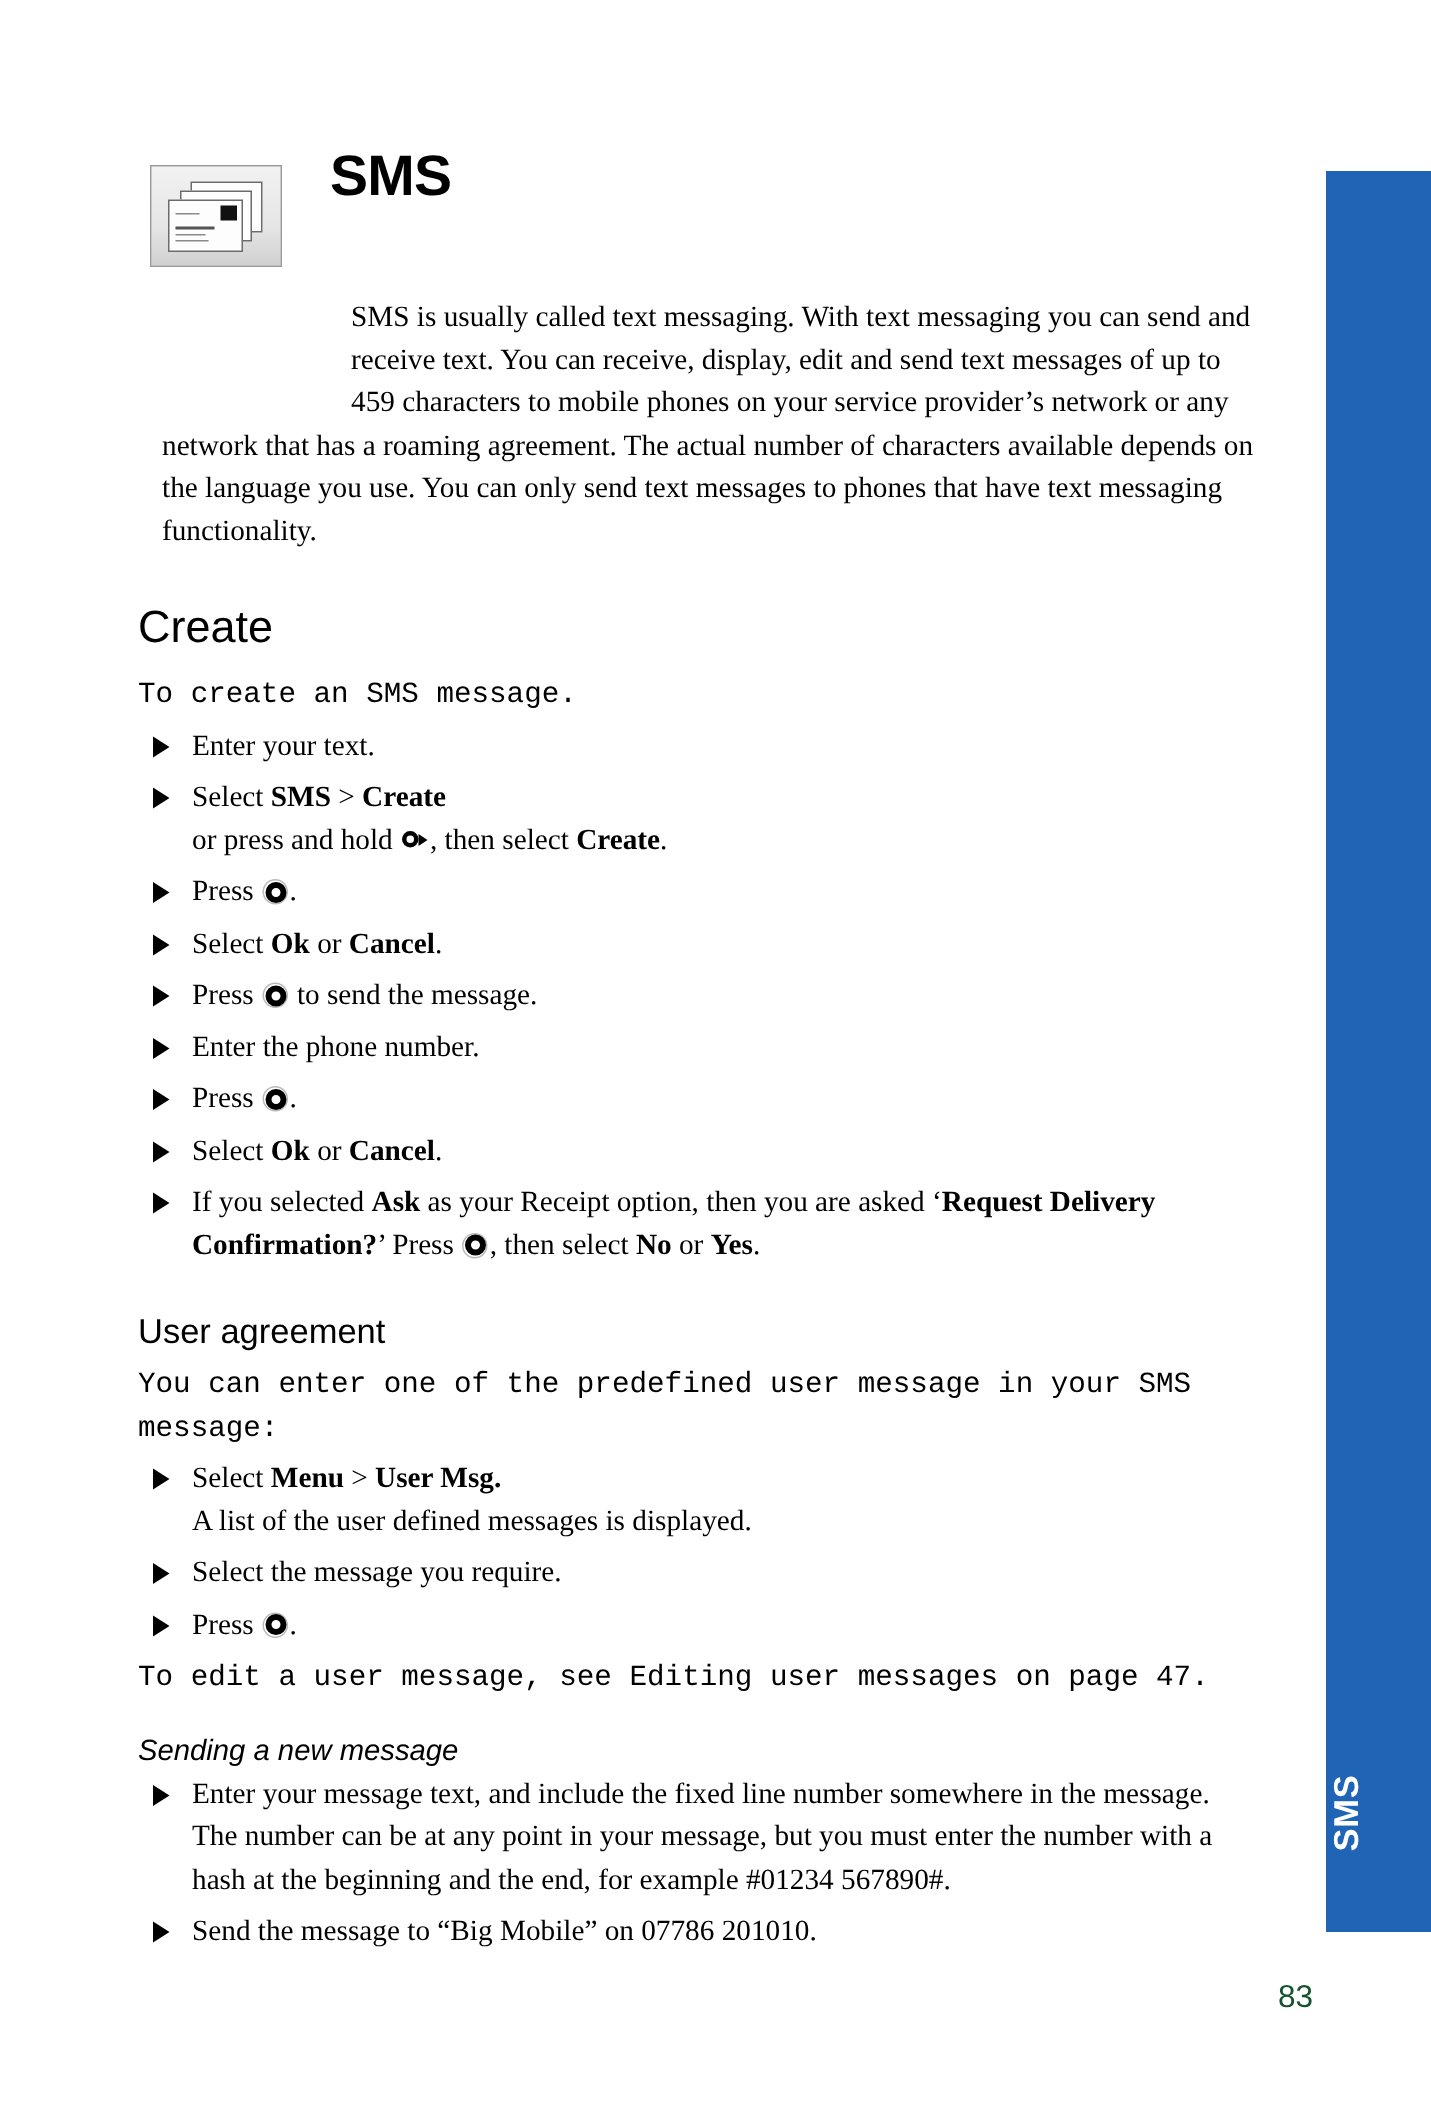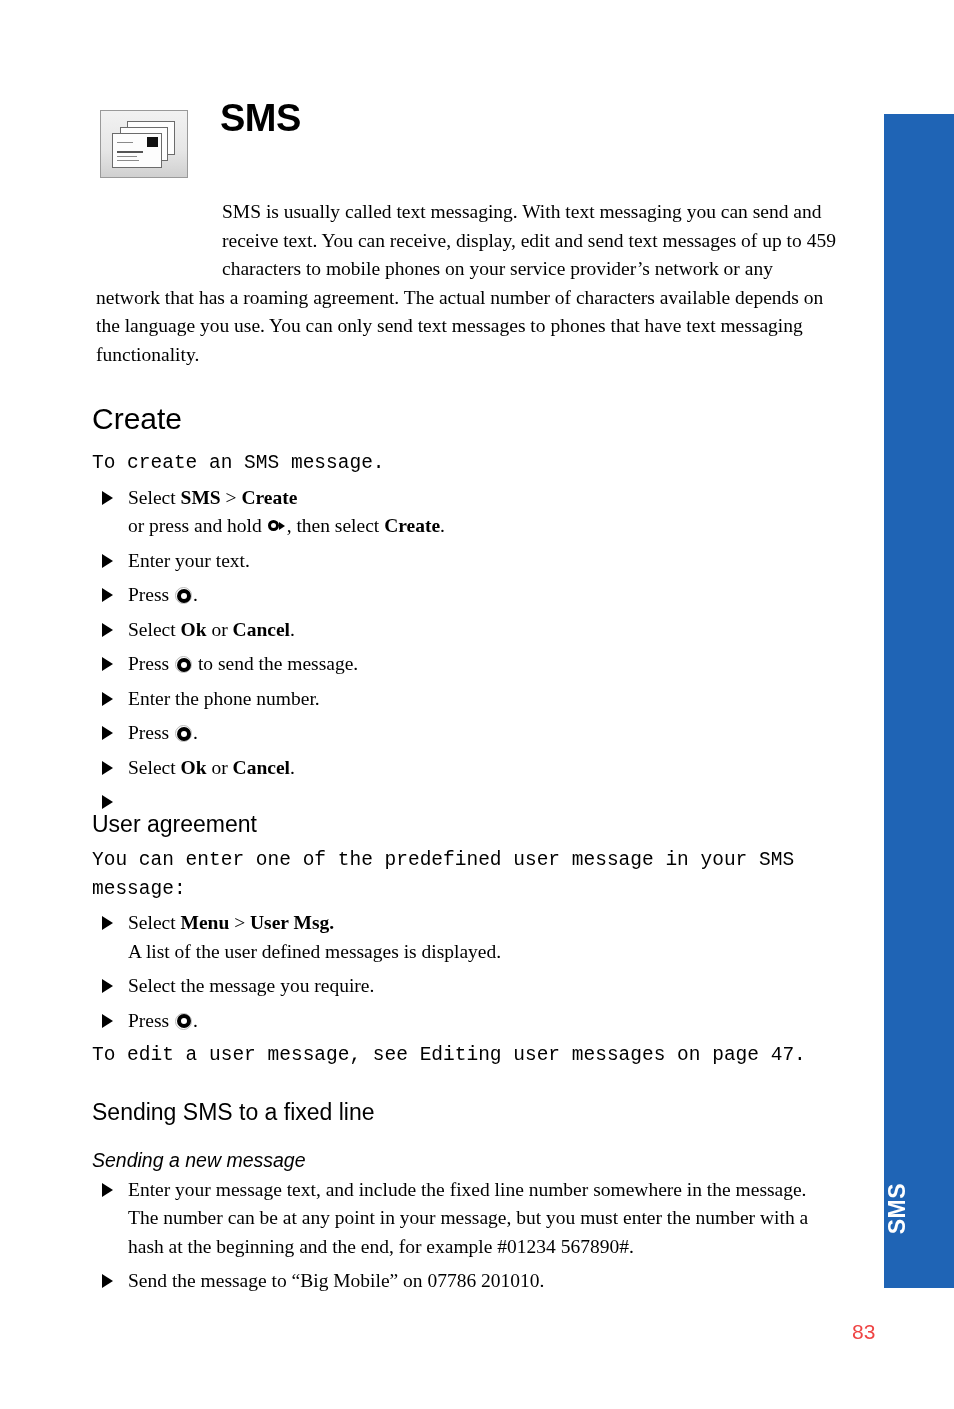--- a/index.html
+++ b/index.html
@@ -112,21 +112,21 @@
     padding: 0 0 0 128px;
     font-family: "Liberation Sans", sans-serif;
     font-weight: bold;
     font-size: 38px;
     line-height: 44px;
     letter-spacing: -0.5px;
   }
 
   
   #intro-para {
-    margin: 10px 0 0 4px;
+    margin: 10px 0 0 16px;
     font-size: 19.5px;
     line-height: 28.5px;
     text-align: left;
   }
   #intro-indent-spacer {
     float: left;
     width: 126px;
     height: 58px;
   }
 
@@ -240,21 +240,21 @@
 
   
   #page-number {
     position: absolute;
     left: 852px;
     top: 1320px;
     width: 48px;
     text-align: left;
     font-family: "Liberation Sans", sans-serif;
     font-size: 21px;
-    color: #ef4444;
+    color: #14532d;
   }
 </style>
 </head>
 <body>
 
 <div id="side-tab">
   <div id="side-tab-label-wrap">
     <span id="side-tab-label">SMS</span>
   </div>
 </div>
@@ -282,41 +282,40 @@
     <h1 id="page-title">SMS</h1>
   </div>
 
   <p id="intro-para">
     <span id="intro-indent-spacer"></span><span>SMS is usually called text messaging. With text messaging you can send and receive text. You can receive, display, edit and send text messages of up to 459 characters to mobile phones on your service provider’s network or any network that has a roaming agreement. The actual number of characters available depends on the language you use. You can only send text messages to phones that have text messaging functionality.</span>
   </p>
 
   <h2 class="h1">Create</h2>
   <p class="body">To create an SMS message.</p>
   <ul class="steps">
+      <li><span class="tri"></span><span>Enter your text.</span></li>
       <li><span class="tri"></span><span>Select <b>SMS</b> &gt; <b>Create</b></span><span class="sub-line">or press and hold <span class="key-right"><span class="ring"></span><span class="arrow"></span></span>, then select <b>Create</b>.</span></li>
-      <li><span class="tri"></span><span>Enter your text.</span></li>
       <li><span class="tri"></span><span>Press <span class="key-select"><span class="outer"></span><span class="inner"></span></span>.</span></li>
       <li><span class="tri"></span><span>Select <b>Ok</b> or <b>Cancel</b>.</span></li>
       <li><span class="tri"></span><span>Press <span class="key-select"><span class="outer"></span><span class="inner"></span></span> to send the message.</span></li>
       <li><span class="tri"></span><span>Enter the phone number.</span></li>
       <li><span class="tri"></span><span>Press <span class="key-select"><span class="outer"></span><span class="inner"></span></span>.</span></li>
       <li><span class="tri"></span><span>Select <b>Ok</b> or <b>Cancel</b>.</span></li>
-      <li><span class="tri"></span></li>
+      <li><span class="tri"></span><span>If you selected <b>Ask</b> as your Receipt option, then you are asked ‘<b>Request Delivery Confirmation?</b>’ Press <span class="key-select"><span class="outer"></span><span class="inner"></span></span>, then select <b>No</b> or <b>Yes</b>.</span></li>
     </ul>
 
   <h3 class="h2">User agreement</h3>
   <p class="body">You can enter one of the predefined user message in your SMS message:</p>
   <ul class="steps">
       <li><span class="tri"></span><span>Select <b>Menu</b> &gt; <b>User Msg.</b></span><span class="sub-line">A list of the user defined messages is displayed.</span></li>
       <li><span class="tri"></span><span>Select the message you require.</span></li>
       <li><span class="tri"></span><span>Press <span class="key-select"><span class="outer"></span><span class="inner"></span></span>.</span></li>
     </ul>
   <p class="body">To edit a user message, see Editing user messages on page 47.</p>
 
-  <h3 class="h2">Sending SMS to a fixed line</h3>
   <h4 class="h3">Sending a new message</h4>
   <ul class="steps">
       <li><span class="tri"></span><span>Enter your message text, and include the fixed line number somewhere in the message. The number can be at any point in your message, but you must enter the number with a hash at the beginning and the end, for example #01234 567890#.</span></li>
       <li><span class="tri"></span><span>Send the message to “Big Mobile” on 07786 201010.</span></li>
     </ul>
 
 </div>
 
 <div id="page-number">83</div>
 

